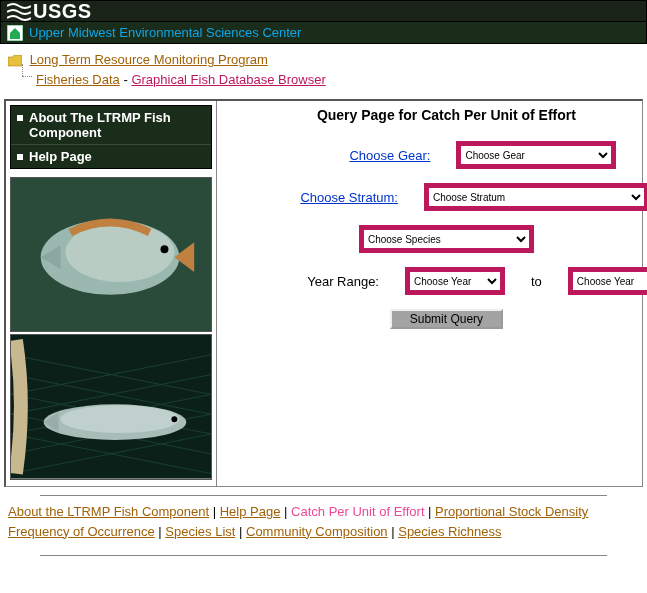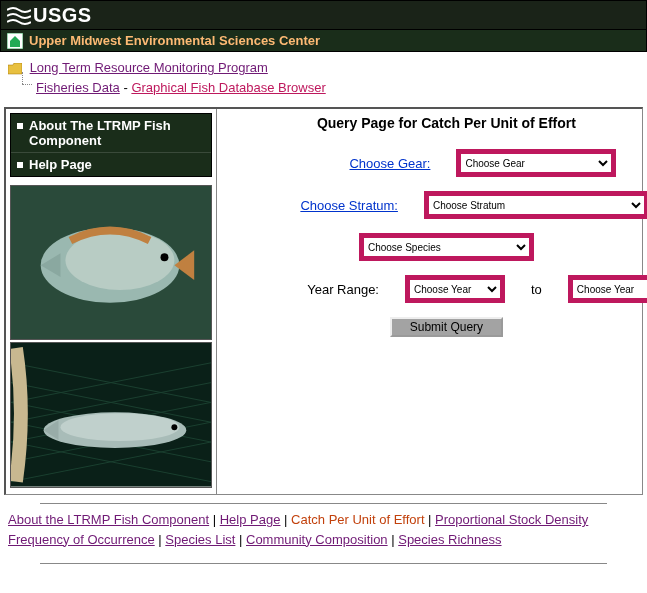--- a/index.html
+++ b/index.html
@@ -6,48 +6,48 @@
   body {
     font-family: Arial, Helvetica, sans-serif;
     font-size: 13px;
     color: #000;
     background: #fff;
     width: 647px;
   }
   .header-bar {
     background: #1a2318;
     color: #fff;
-    height: 30px;
+    height: 22px;
     display: flex;
     align-items: center;
     padding: 0 6px;
     border: 1px solid #000;
   }
   .usgs-logo {
     display: flex;
     align-items: center;
     font-weight: bold;
     font-size: 20px;
     letter-spacing: 0.5px;
   }
   .usgs-wave {
     width: 24px;
     height: 22px;
     margin-right: 2px;
   }
   .sub-header-bar {
     background: #1a2d1a;
-    color: #fdba74;
+    color: #0ea5e9;
     height: 22px;
     display: flex;
     align-items: center;
     padding: 0 6px;
     border: 1px solid #000;
     border-top: none;
-    font-weight: bold;
+    font-weight: normal;
     font-size: 13px;
   }
   .home-icon {
     width: 16px;
     height: 16px;
     margin-right: 6px;
   }
   .breadcrumbs {
     padding: 6px 8px 10px 8px;
     font-size: 13px;
@@ -75,21 +75,21 @@
   }
   .tree-indent::after {
     content: "";
     position: absolute;
     left: 14px;
     top: 6px;
     width: 10px;
     height: 1px;
     border-top: 1px dotted #888;
   }
-  a.link-blue { color: #701a75; }
+  a.link-blue { color: #a16207; }
   a.link-purple { color: #be185d; text-decoration: underline; }
   .content-wrap {
     margin: 0 4px;
     border: 1px solid #888;
     border-top: 2px solid #555;
     border-left: 2px solid #555;
     display: flex;
   }
   .sidebar {
     width: 213px;
@@ -174,21 +174,21 @@
   .footer-hr {
     margin: 8px 40px 4px 40px;
     border: none;
     border-top: 1px solid #888;
   }
   .footer-links {
     padding: 2px 8px 6px 8px;
     font-size: 13px;
     line-height: 1.5;
   }
-  .footer-links span { color: #c2410c; }
+  .footer-links span { color: #ec4899; }
 </style>
 </head>
 <body>
 
 <div class="header-bar">
   <div class="usgs-logo">
     <svg class="usgs-wave" viewBox="0 0 24 22">
       <path d="M0 6 Q6 2 12 6 T24 6 M0 12 Q6 8 12 12 T24 12 M0 18 Q6 14 12 18 T24 18" stroke="#fff" stroke-width="2" fill="none"></path>
     </svg>
     <span>USGS</span>

